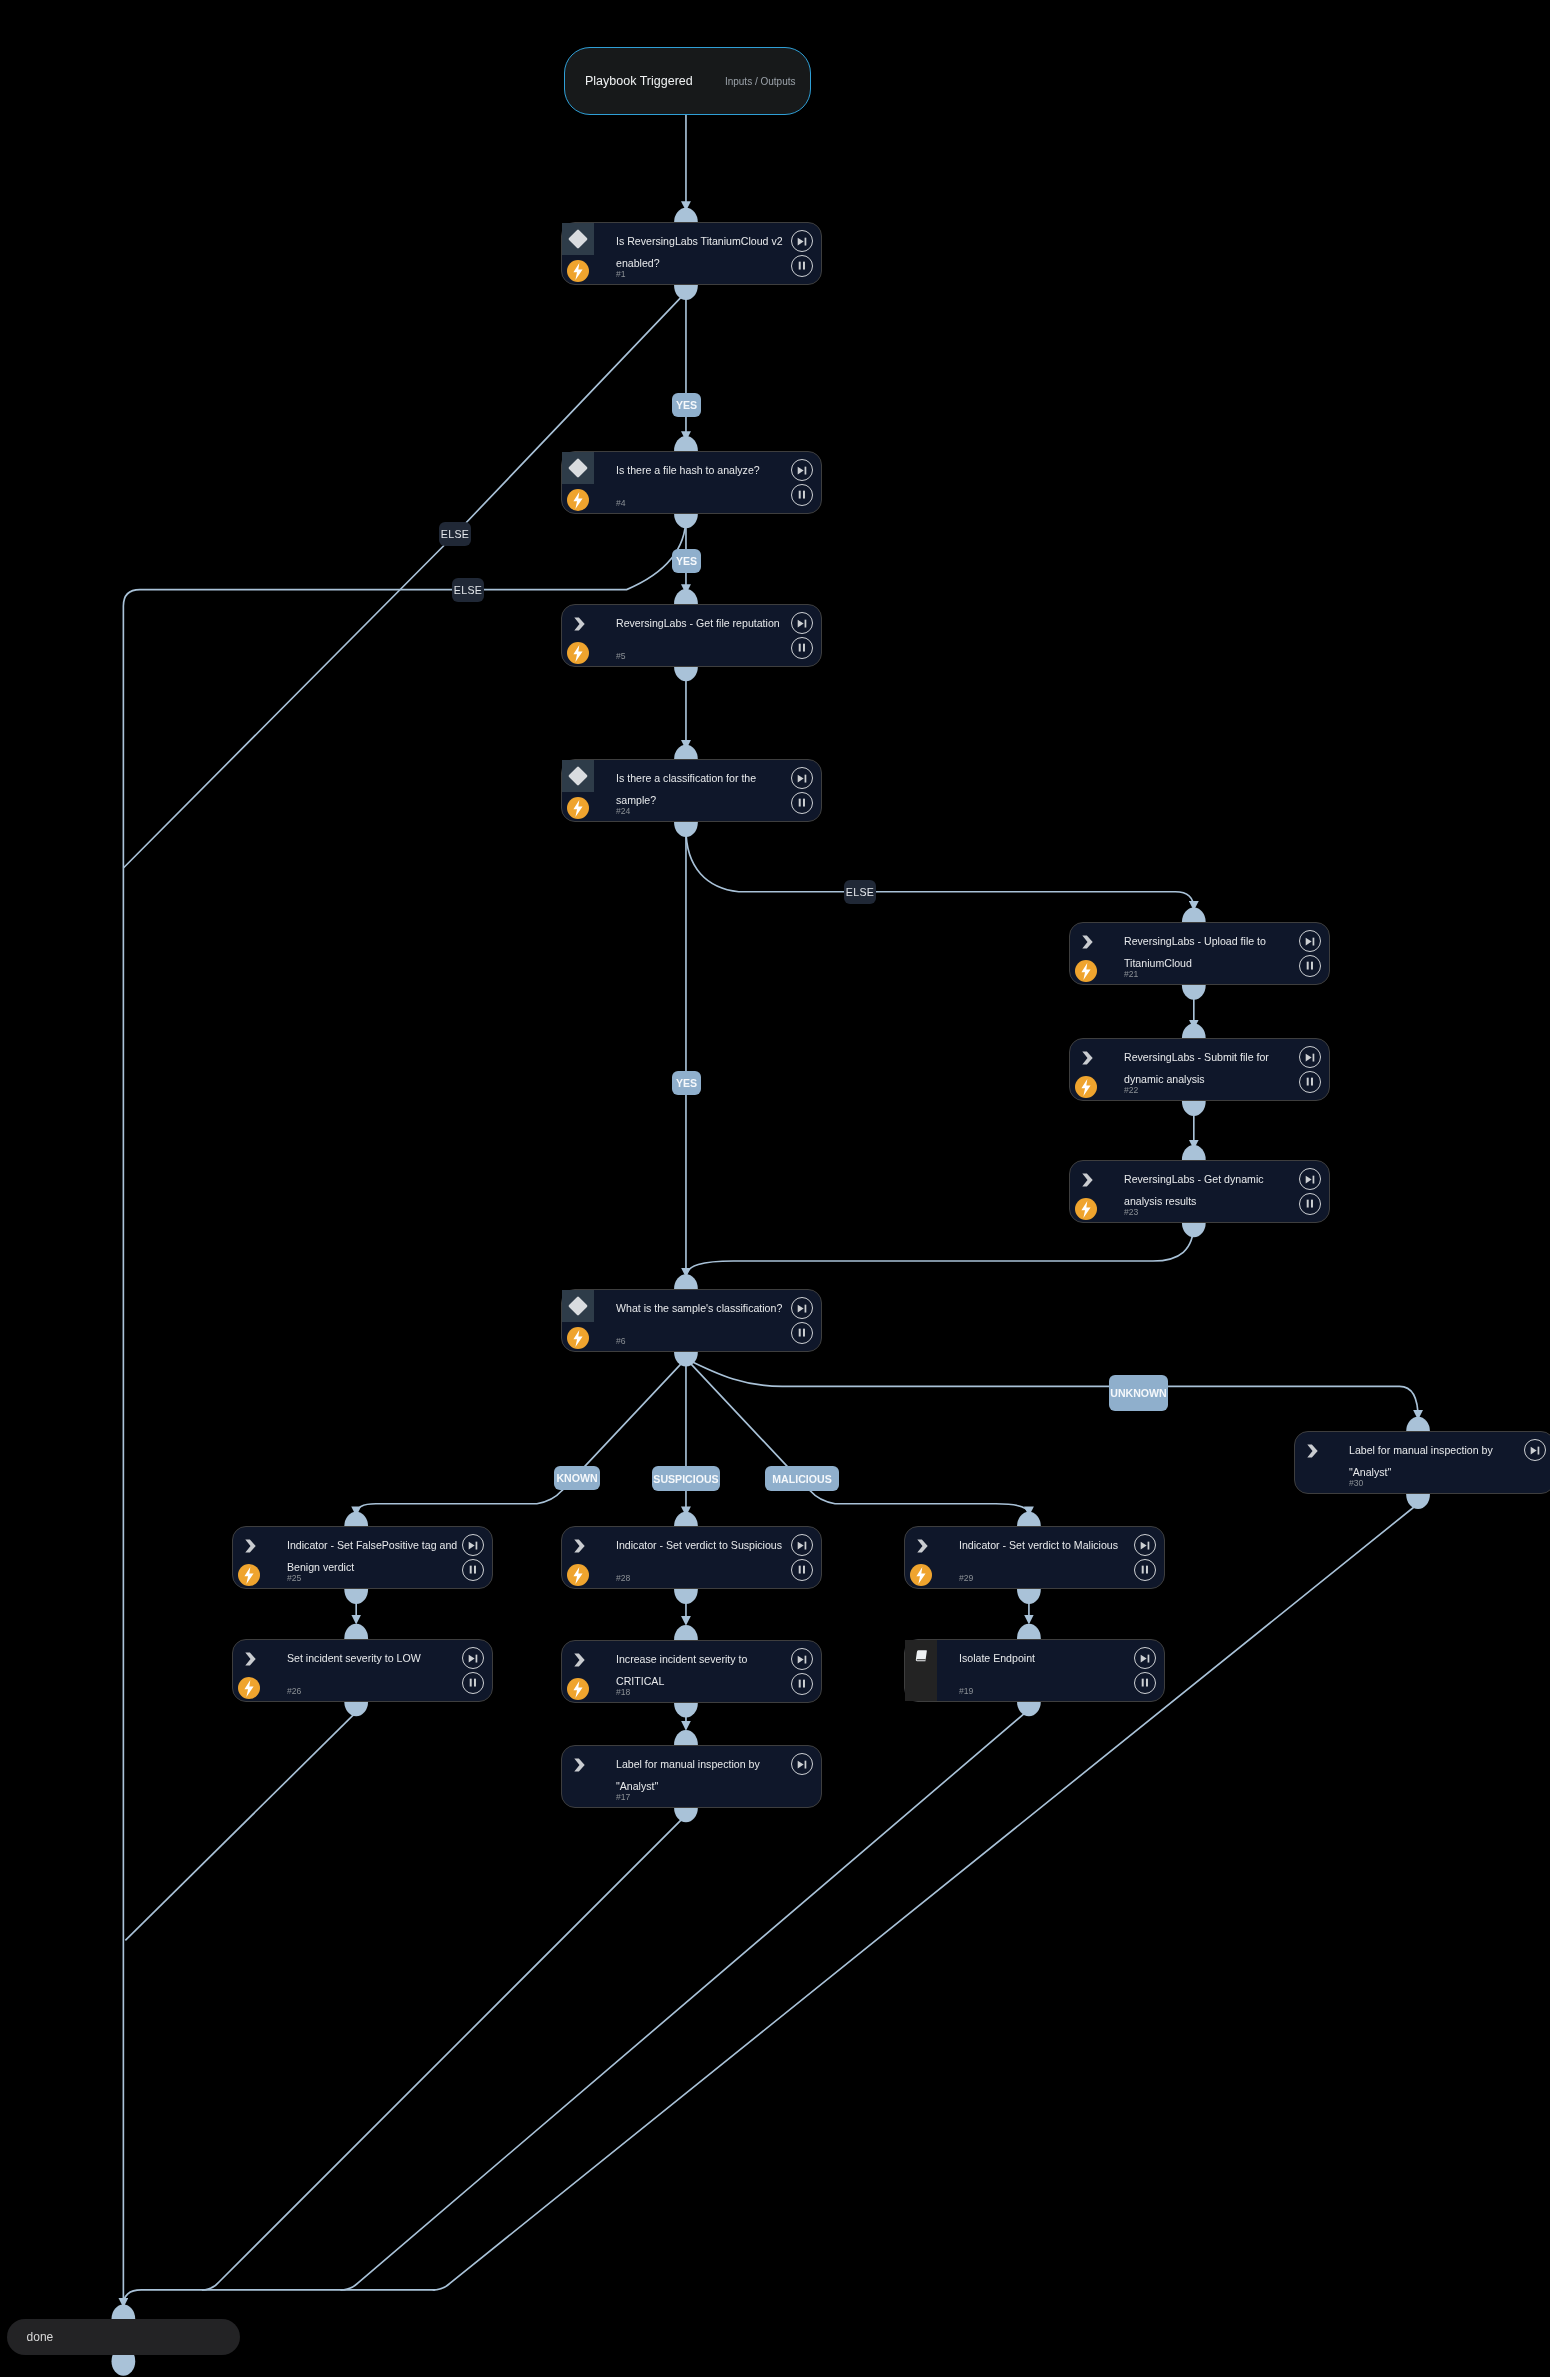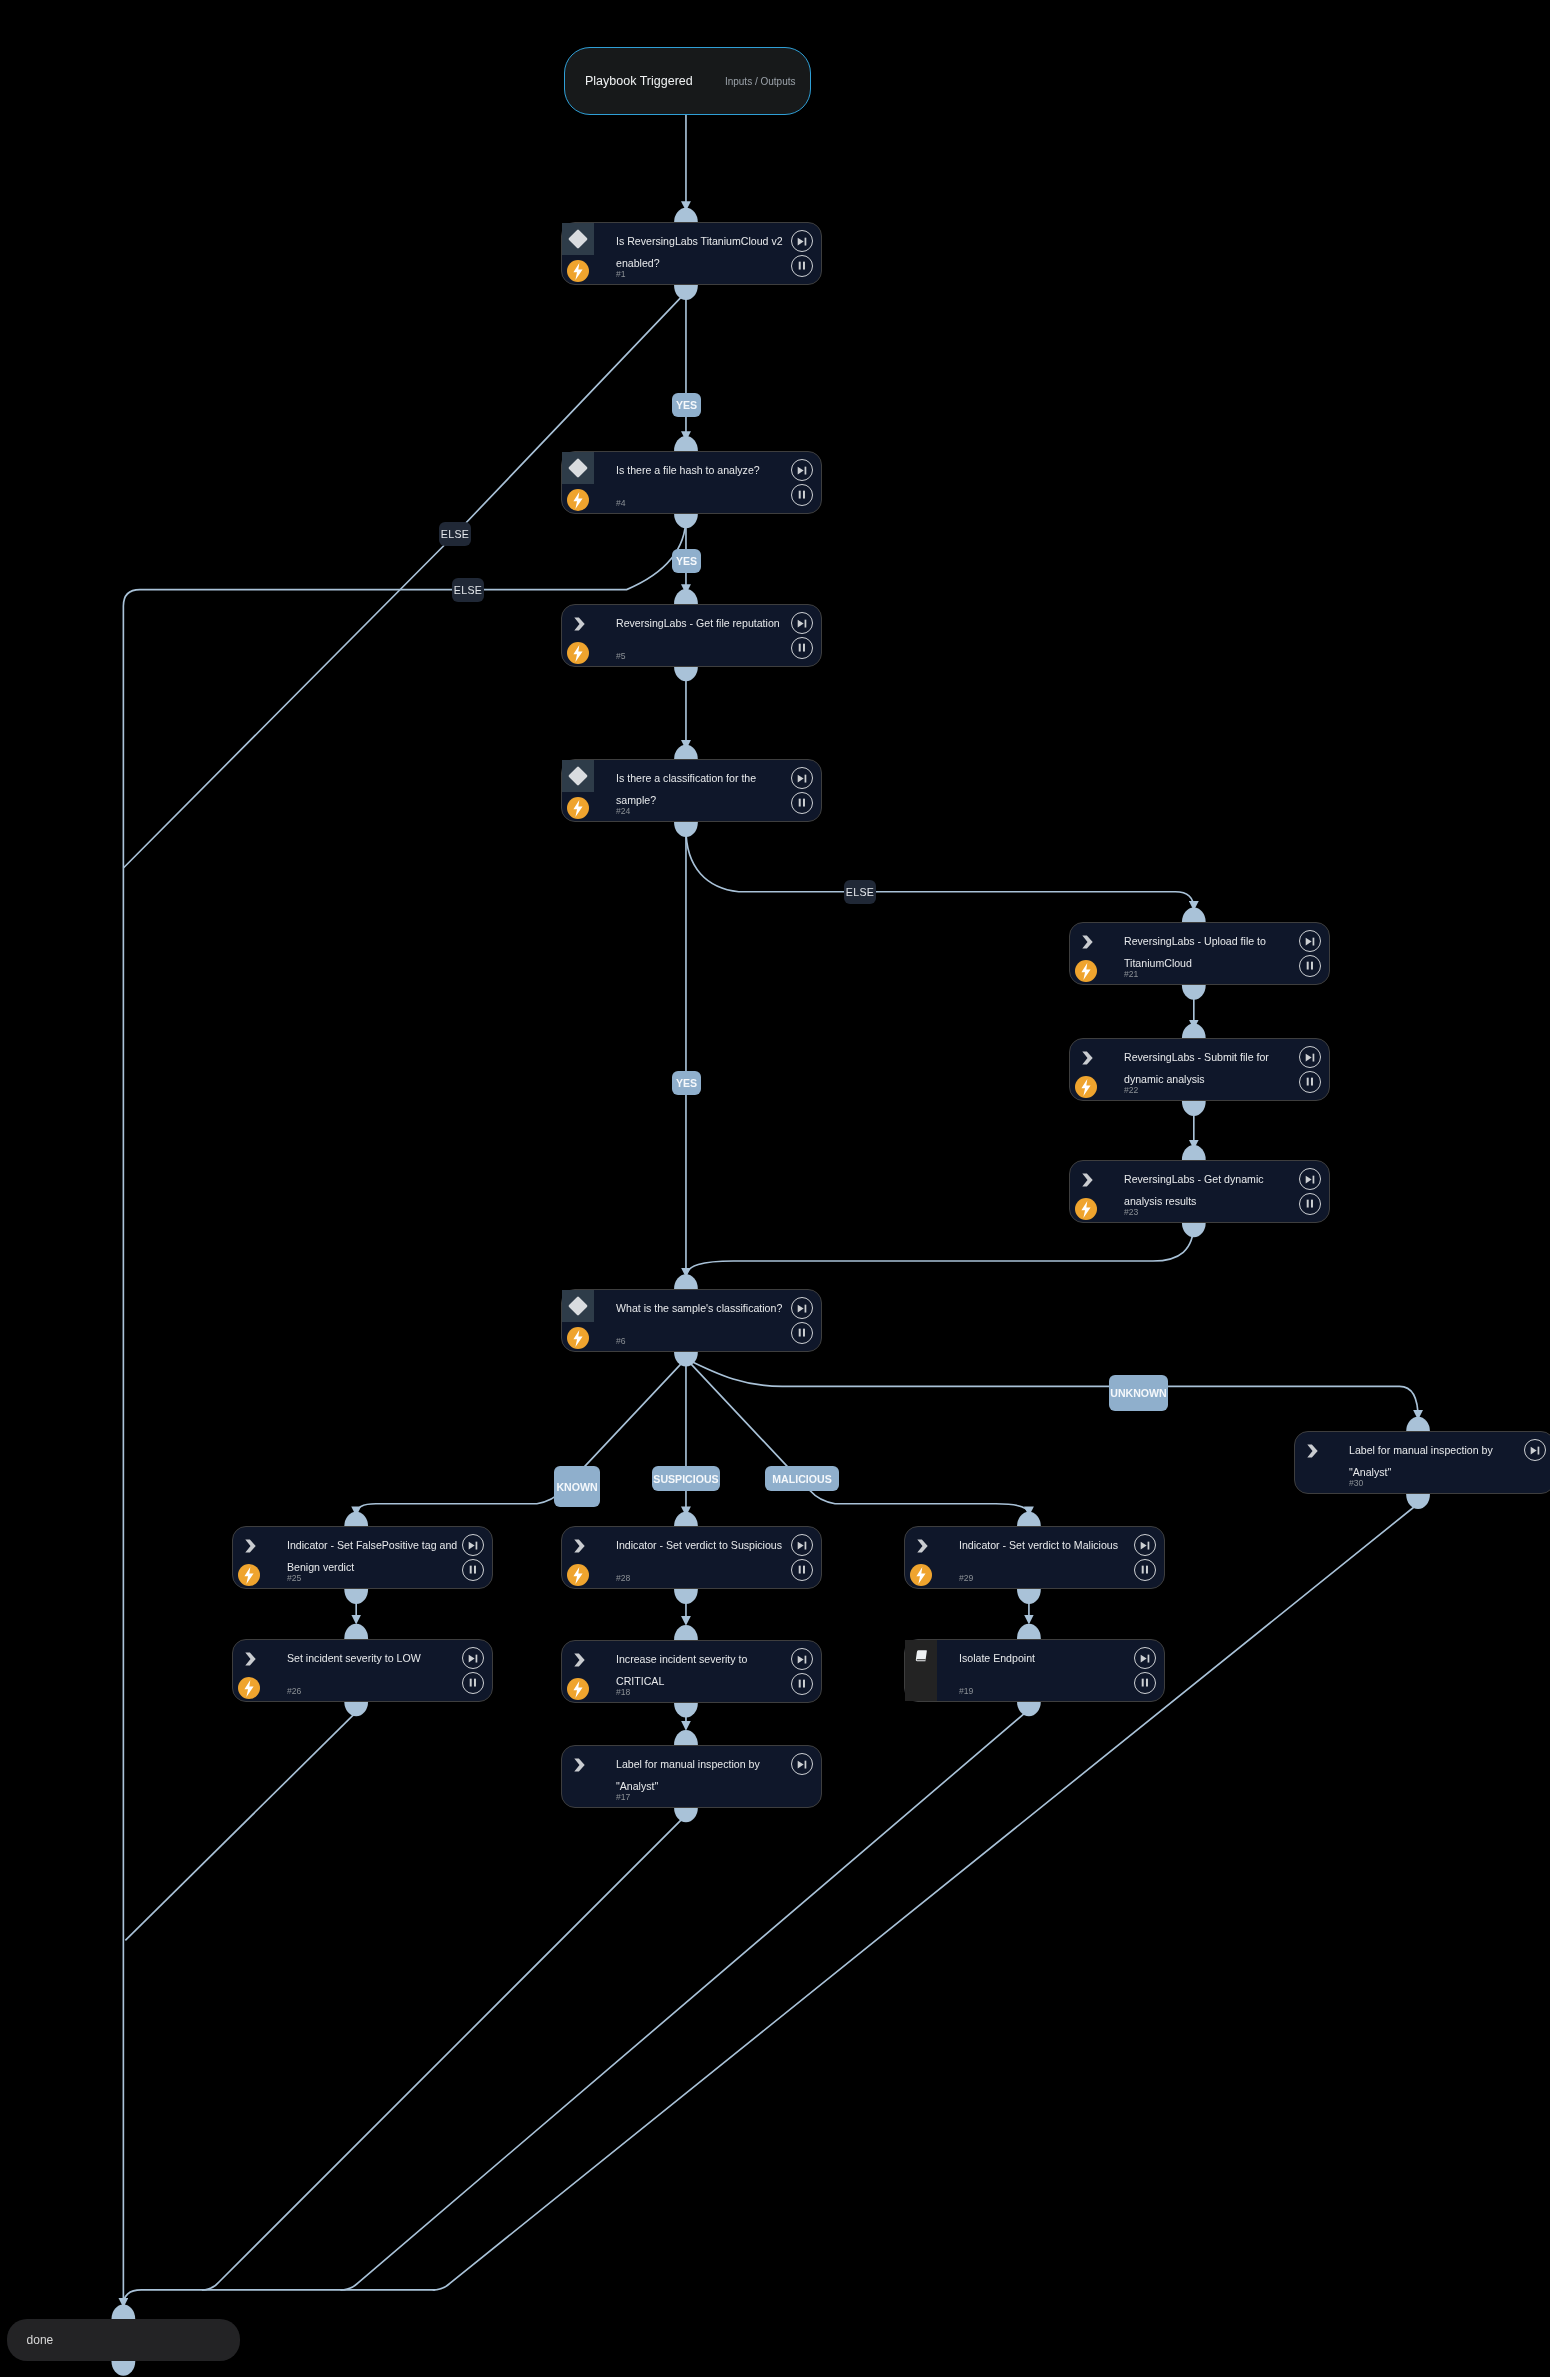--- a/index.html
+++ b/index.html
@@ -24,21 +24,21 @@
   .strip{position:absolute;left:0;top:0;bottom:0;width:32px;background:#232323;
         display:flex;align-items:flex-start;justify-content:center;padding-top:8.6px;box-sizing:border-box;}
   .pill{position:absolute;display:flex;align-items:center;justify-content:center;
         border-radius:6px;font-size:10.6px;font-weight:600;color:#f5f8fb;background:#8fafcc;z-index:4;}
   .pill.dark{background:#202836;color:#e4e7eb;font-weight:400;letter-spacing:0.3px;}
   .start-pill{position:absolute;left:564px;top:47px;width:247px;height:68px;background:#17191a;
         border:1.3px solid #2f9fd6;border-radius:26px;z-index:3;box-sizing:border-box;
         display:flex;align-items:center;justify-content:space-between;padding:0 14.5px 0 20px;}
   .start-pill .t{color:#f0f2f3;font-size:12.5px;}
   .start-pill .io{color:#9aa1a8;font-size:10px;}
-  .done-pill{position:absolute;left:6.6px;top:2319px;width:233px;height:42px;background:#232325;
+  .done-pill{position:absolute;left:6.6px;top:2319px;width:233px;height:36px;background:#232325;
         border-radius:20px;z-index:3;display:flex;align-items:center;padding-left:20px;box-sizing:border-box;}
   .done-pill .t{color:#d8d8d8;font-size:12px;}
 </style>
 </head>
 <body>
 
 <svg id="edges" width="1550" height="2377" viewBox="0 0 2350 3604">
   <defs>
     <marker id="arr" viewBox="0 0 10 10" refX="8" refY="5" markerWidth="6" markerHeight="6" orient="auto-start-reverse">
       <path d="M0,0 L10,5 L0,10 z" fill="#a9c2d8"></path>
@@ -118,21 +118,21 @@
   <span class="t">done</span>
 </div>
 
 <div class="pill" style="left:672px;top:393px;width:29px;height:24px;">YES</div>
 <div class="pill" style="left:672px;top:549px;width:29px;height:24px;">YES</div>
 <div class="pill" style="left:672px;top:1071px;width:29px;height:24px;">YES</div>
 <div class="pill dark" style="left:439px;top:522px;width:32px;height:24px;">ELSE</div>
 <div class="pill dark" style="left:452px;top:578px;width:32px;height:24px;">ELSE</div>
 <div class="pill dark" style="left:844px;top:880px;width:32px;height:24px;">ELSE</div>
 <div class="pill" style="left:1109px;top:1375px;width:59px;height:36px;">UNKNOWN</div>
-<div class="pill" style="left:554px;top:1466px;width:46px;height:41px;">KNOWN</div>
+<div class="pill" style="left:554px;top:1466px;width:46px;height:24px;">KNOWN</div>
 <div class="pill" style="left:652px;top:1466px;width:68px;height:25px;">SUSPICIOUS</div>
 <div class="pill" style="left:765px;top:1466px;width:74px;height:25px;">MALICIOUS</div>
 
 <div class="node" style="left:561px;top:222px;">
   <div class="cond-block">
       <div class="diamond"></div>
     </div>
   <div class="bolt">
       <svg width="12" height="17" viewBox="0 0 18 26">
         <polygon points="11,0 2,14 7.5,14 5,26 16,10 9.5,10" fill="#fff"></polygon>

